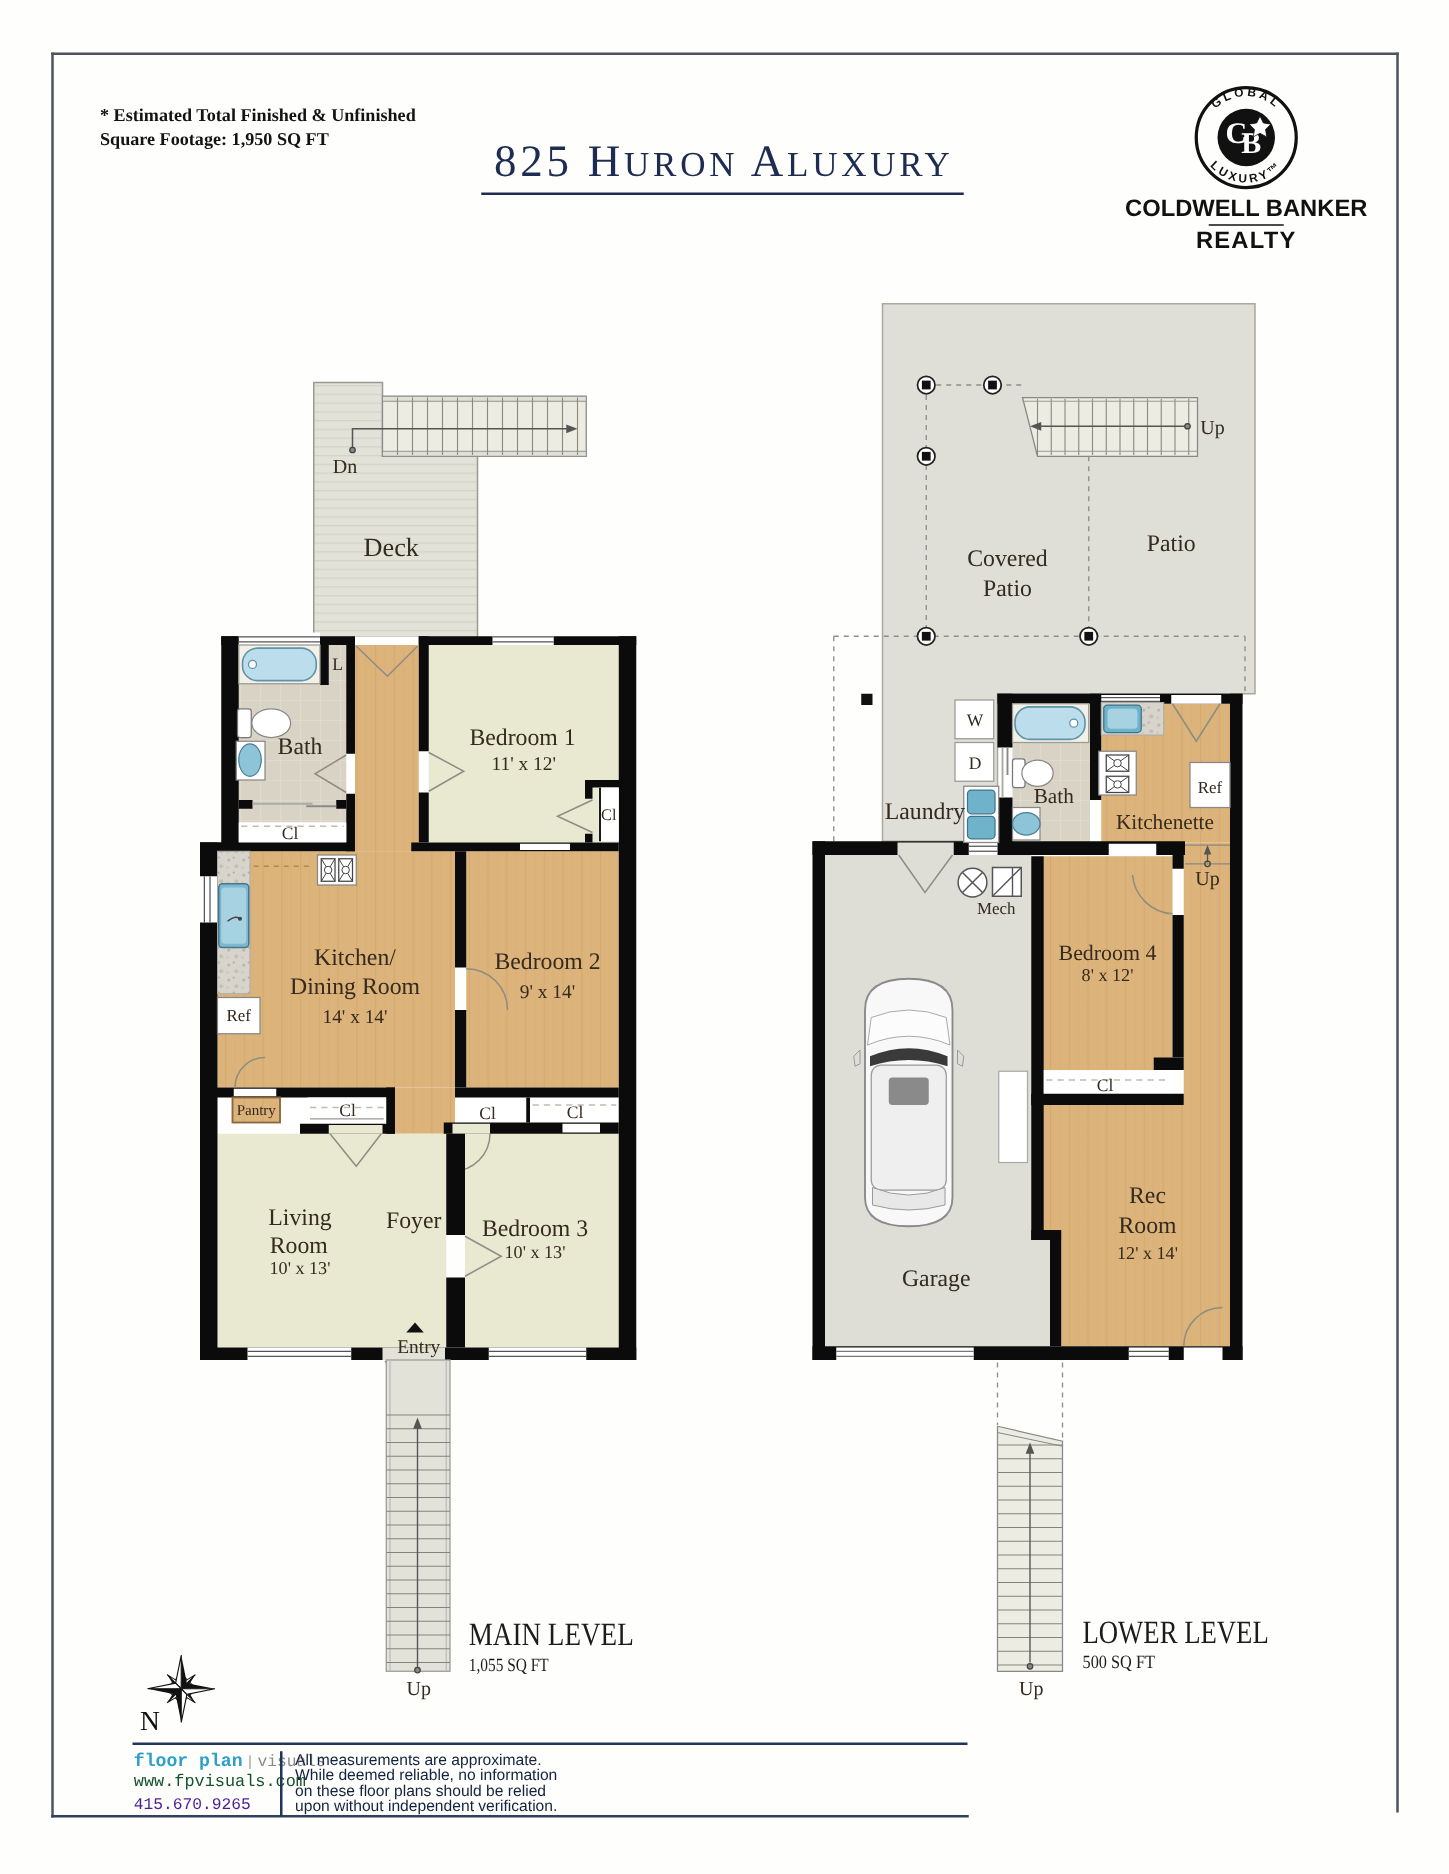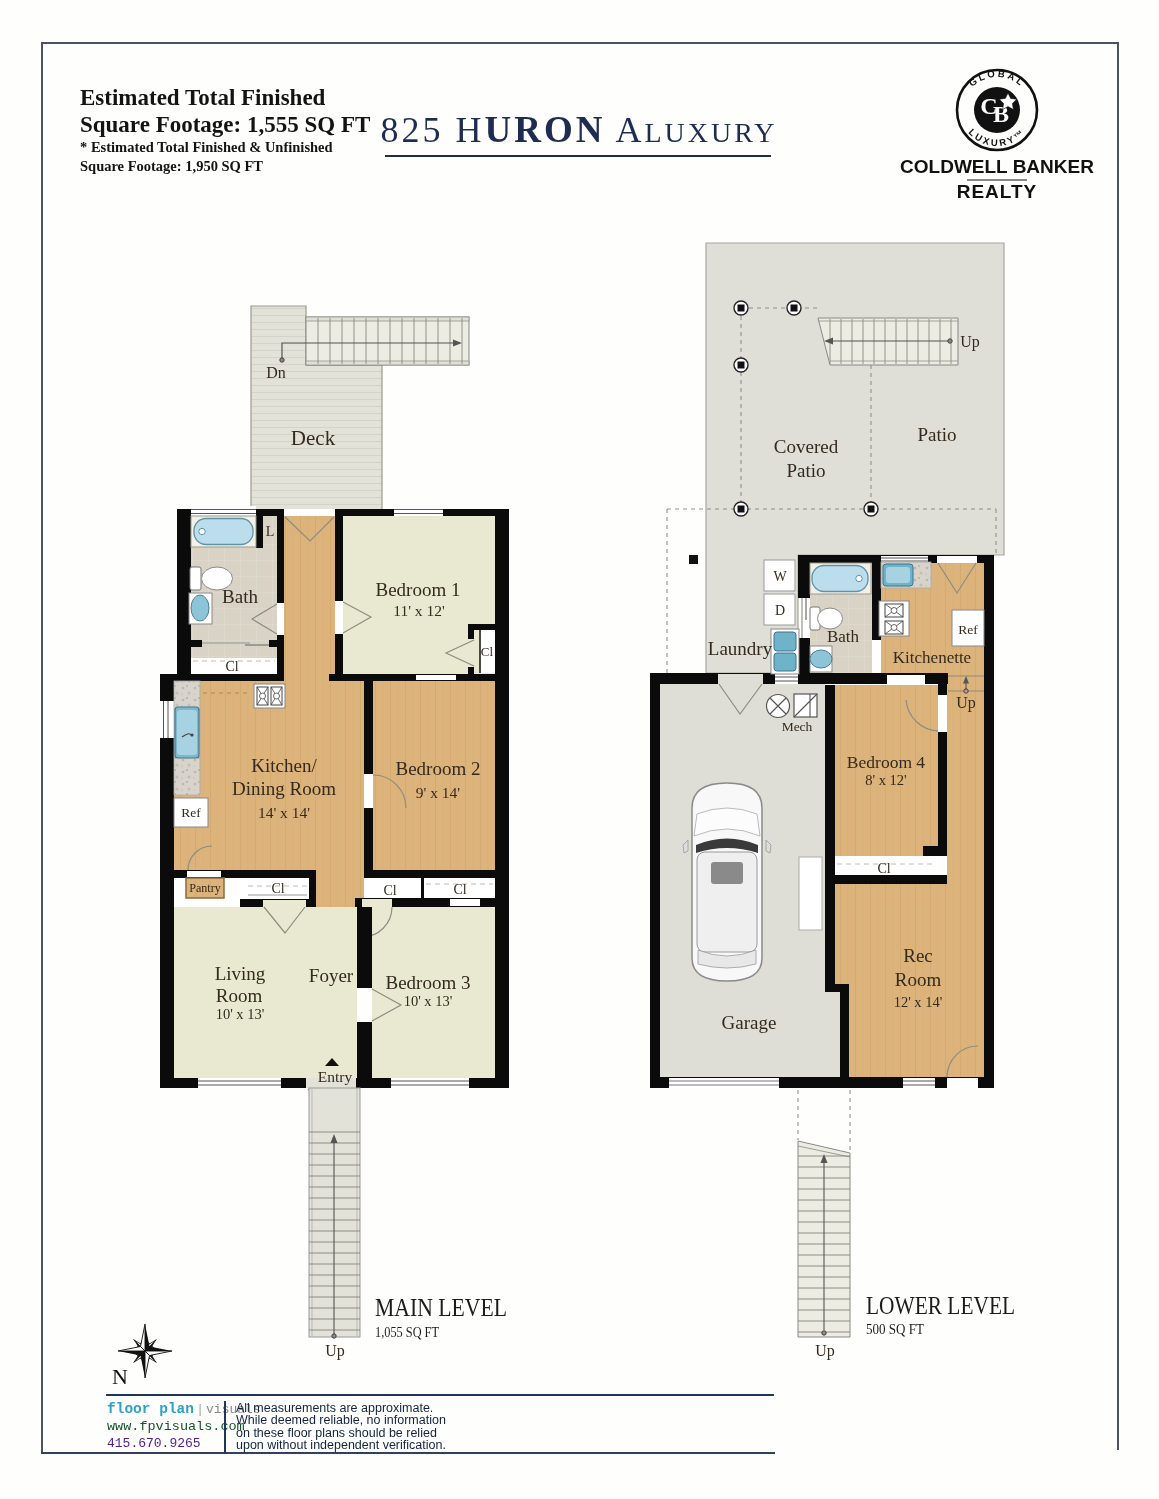--- a/index.html
+++ b/index.html
@@ -10,26 +10,25 @@
 </head>
 <body>
 <div class="page">
 
 <div class="abs" style="left:41px;top:42px;width:2px;height:1412px;background:#4d535c;"></div>
 <div class="abs" style="left:41px;top:42px;width:1078px;height:2px;background:#4d535c;"></div>
 <div class="abs" style="left:1117px;top:42px;width:2px;height:1408px;background:#4d535c;"></div>
 <div class="abs" style="left:41px;top:1452px;width:734px;height:2px;background:#30405e;"></div>
 
 <div class="abs" style="left:80px;top:84px;width:320px;color:#131313;">
-  <div style="font-size:23px;font-weight:bold;line-height:27px;">Estimated Total Finished<br>Square Footage: 1,555 SQ FT</div>
   <div style="font-size:14.5px;font-weight:bold;line-height:19px;margin-top:0;">* Estimated Total Finished &amp; Unfinished<br>Square Footage: 1,950 SQ FT</div>
 </div>
 
 <div class="abs" style="left:379px;top:108px;width:400px;text-align:center;color:#1e2c52;">
-  <div style="font-size:36px;letter-spacing:3px;white-space:nowrap;">825 H<span style="font-size:37px;font-weight:bold;">URON</span> A<span style="font-size:28px;">LUXURY</span></div>
+  <div style="font-size:36px;letter-spacing:3px;white-space:nowrap;">825 H<span style="font-size:28px;">URON</span> A<span style="font-size:28px;">LUXURY</span></div>
   <div style="border-top:2px solid #1e2c52;margin:4px 0 7px 6px;width:386px;"></div>
 </div>
 
 <svg class="abs" style="left:895px;top:60px;" width="205" height="145" viewBox="0 0 205 145">
 <defs>
 <path id="arcT" d="M 67,52 A 35,35 0 1 1 137,52"></path>
 <path id="arcB" d="M 64,48 A 38,38 0 0 0 140,48"></path>
 </defs>
 
 <circle cx="102" cy="50" r="40" fill="none" stroke="#111" stroke-width="2.6"></circle>

